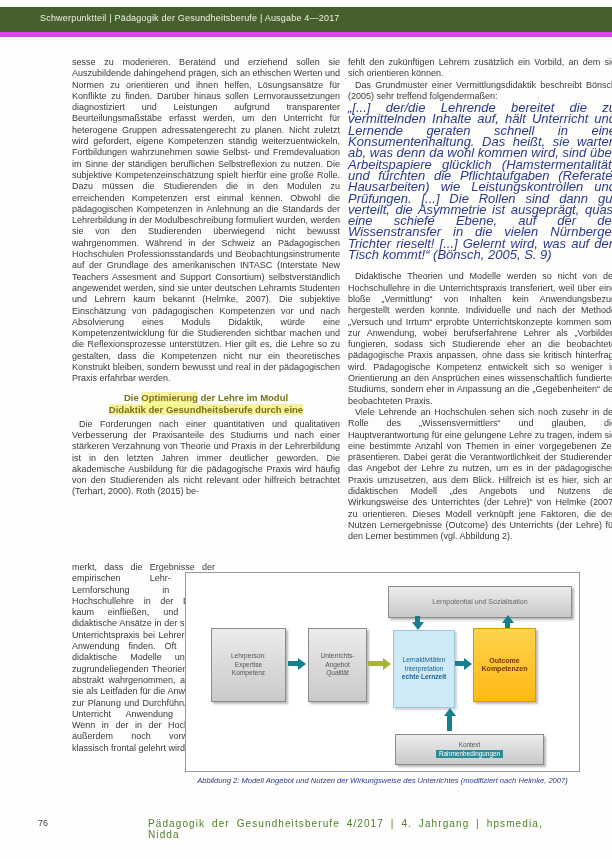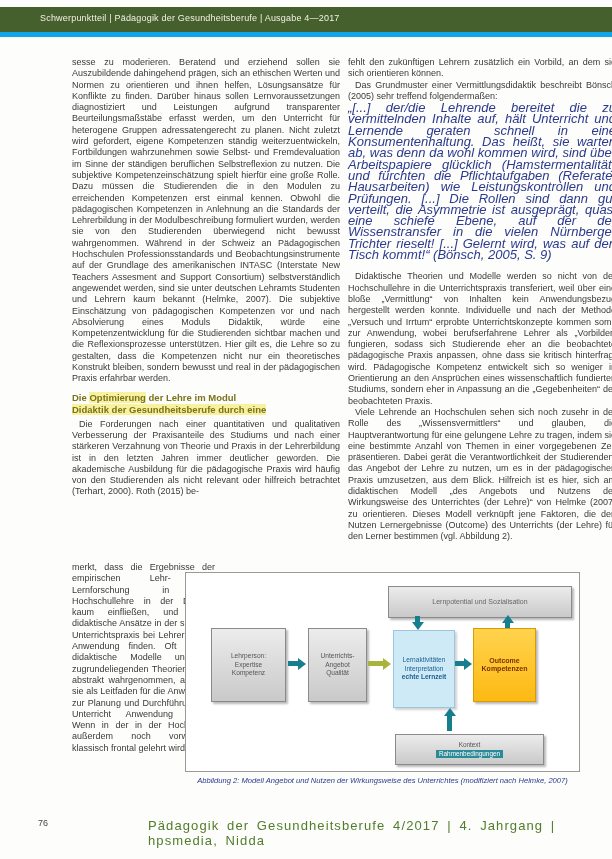--- a/index.html
+++ b/index.html
@@ -1,32 +1,32 @@
 <!DOCTYPE html>
 <html lang="de"><head>
 <meta charset="utf-8">
 <style>
   html,body{margin:0;padding:0;}
   body{
     width:612px;height:859px;position:relative;background:#fdfdfb;
     font-family:"Liberation Sans",sans-serif;color:#333;overflow:hidden;
   }
   
-  .band{position:absolute;left:0;top:7px;width:612px;height:25px;background:#45602d;border-bottom:5px solid #0ea5e9;}
+  .band{position:absolute;left:0;top:7px;width:612px;height:25px;background:#45602d;border-bottom:5px solid #d946ef;}
   .band-text{position:absolute;left:40px;top:6px;font-size:9px;color:#f2f2e2;letter-spacing:.2px;}
   
   .col{position:absolute;font-size:9px;line-height:11.3px;text-align:justify;color:#3a3a3a;margin-left:36px;}
   .col p{margin:0;}
   .col p.indent{text-indent:7px;}
   #leftcol{left:36px;top:57px;width:268px;}
   #leftnarrow{left:36px;top:562px;width:143px;}
   #rightcol{left:312px;top:57px;width:268px;}
   .gap{height:11px;}
   
-  .sec-head{margin:7px 0 3px 0;font-size:9.5px;line-height:12px;font-weight:bold;color:#7a731a;text-align:left;}
+  .sec-head{margin:7px 0 3px 0;font-size:9.5px;line-height:12px;font-weight:bold;color:#7a731a;text-align:center;}
   .sec-head .hl{background:#f8f2a0;}
   
   .quote{margin:1px 0 0 8px;font-style:italic;color:#2b3a8e;font-size:13px;line-height:11.3px;}
   
   #figure{position:absolute;left:185px;top:572px;width:393px;height:198px;background:#fff;border:1px solid #9a9a9a;}
   .fbox{position:absolute;border:1px solid #8a8a8a;background:linear-gradient(#ececec,#c9c9c9);
         box-shadow:2px 2px 2px rgba(0,0,0,.28);display:flex;flex-direction:column;align-items:center;justify-content:center;
         font-size:6.6px;line-height:8.5px;color:#555;text-align:center;}
   .fbox .ln{display:block;}
   #box-top{left:202px;top:13px;width:182px;height:30px;font-size:7px;color:#666;}
@@ -44,21 +44,21 @@
   .harrow.olive .shaft{background:#a9b43c;}
   .harrow.olive .head{border-left-color:#a9b43c;}
   .varrow{position:absolute;width:7px;}
   .varrow .shaft{position:absolute;left:1px;width:5px;background:#177e8e;}
   .varrow.down .head{position:absolute;left:-2.5px;bottom:-1px;width:0;height:0;border-left:6px solid transparent;border-right:6px solid transparent;border-top:8px solid #177e8e;}
   .varrow.up .head{position:absolute;left:-2.5px;top:-1px;width:0;height:0;border-left:6px solid transparent;border-right:6px solid transparent;border-bottom:8px solid #177e8e;}
   
   #caption{position:absolute;left:185px;top:776px;width:395px;font-size:7.6px;line-height:9.5px;font-style:italic;color:#2b3a8e;text-align:center;}
   
   #footer-num{position:absolute;left:38px;top:818px;font-size:9px;color:#444;}
-  #footer-text{position:absolute;left:148px;top:818px;width:432px;font-size:13px;color:#507d2a;letter-spacing:1.1px;word-spacing:3px;}
+  #footer-text{position:absolute;left:148px;top:818px;width:432px;font-size:10px;color:#507d2a;letter-spacing:1.1px;word-spacing:3px;}
 </style>
 </head>
 <body>
 
 <div class="band">
   <div class="band-text">Schwerpunktteil | Pädagogik der Gesundheitsberufe | Ausgabe 4—2017</div>
 </div>
 
 <div id="leftcol" class="col">
   <p>sesse zu moderieren. Beratend und erziehend sollen sie Auszubildende dahingehend prägen, sich an ethischen Werten und Normen zu orientieren und ihnen helfen, Lösungsansätze für Konflikte zu finden. Darüber hinaus sollen Lernvoraussetzungen diagnostiziert und Leistungen aufgrund transparenter Beurteilungsmaßstäbe erfasst werden, um den Unterricht für heterogene Gruppen adressatengerecht zu planen. Nicht zuletzt wird gefordert, eigene Kompetenzen ständig weiterzuentwickeln, Fortbildungen wahrzunehmen sowie Selbst- und Fremdevaluation im Sinne der ständigen beruflichen Selbstreflexion zu nutzen. Die subjektive Kompetenzeinschätzung spielt hierfür eine große Rolle. Dazu müssen die Studierenden die in den Modulen zu erreichenden Kompetenzen erst einmal kennen. Obwohl die pädagogischen Kompetenzen in Anlehnung an die Standards der Lehrerbildung in der Modulbeschreibung formuliert wurden, werden sie von den Studierenden überwiegend nicht bewusst wahrgenommen. Während in der Schweiz an Pädagogischen Hochschulen Professionsstandards und Beobachtungsinstrumente auf der Grundlage des amerikanischen INTASC (Interstate New Teachers Assesment and Support Consortium) selbstverständlich angewendet werden, sind sie unter deutschen Lehramts Studenten und Lehrern kaum bekannt (Helmke, 2007). Die subjektive Einschätzung von pädagogischen Kompetenzen vor und nach Absolvierung eines Moduls Didaktik, würde eine Kompetenzentwicklung für die Studierenden sichtbar machen und die Reflexionsprozesse unterstützen. Hier gilt es, die Lehre so zu gestalten, dass die Kompetenzen nicht nur ein theoretisches Konstrukt bleiben, sondern bewusst und real in der pädagogischen Praxis erfahrbar werden.</p>

